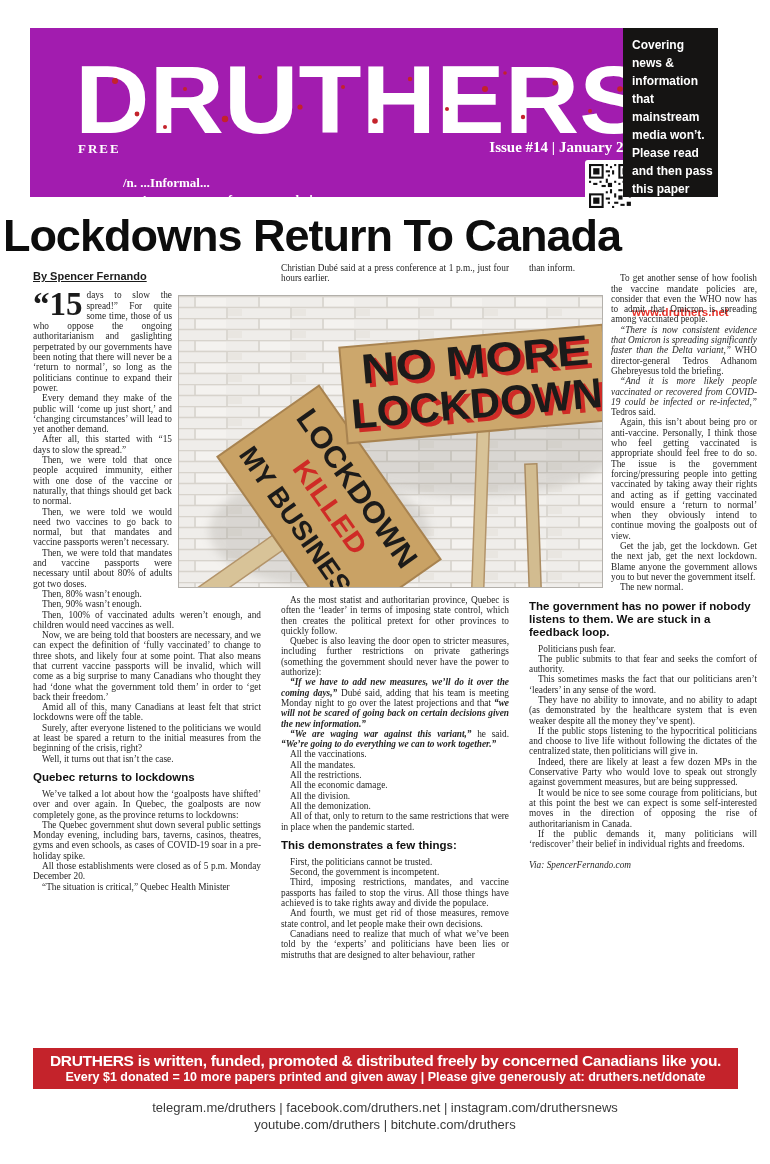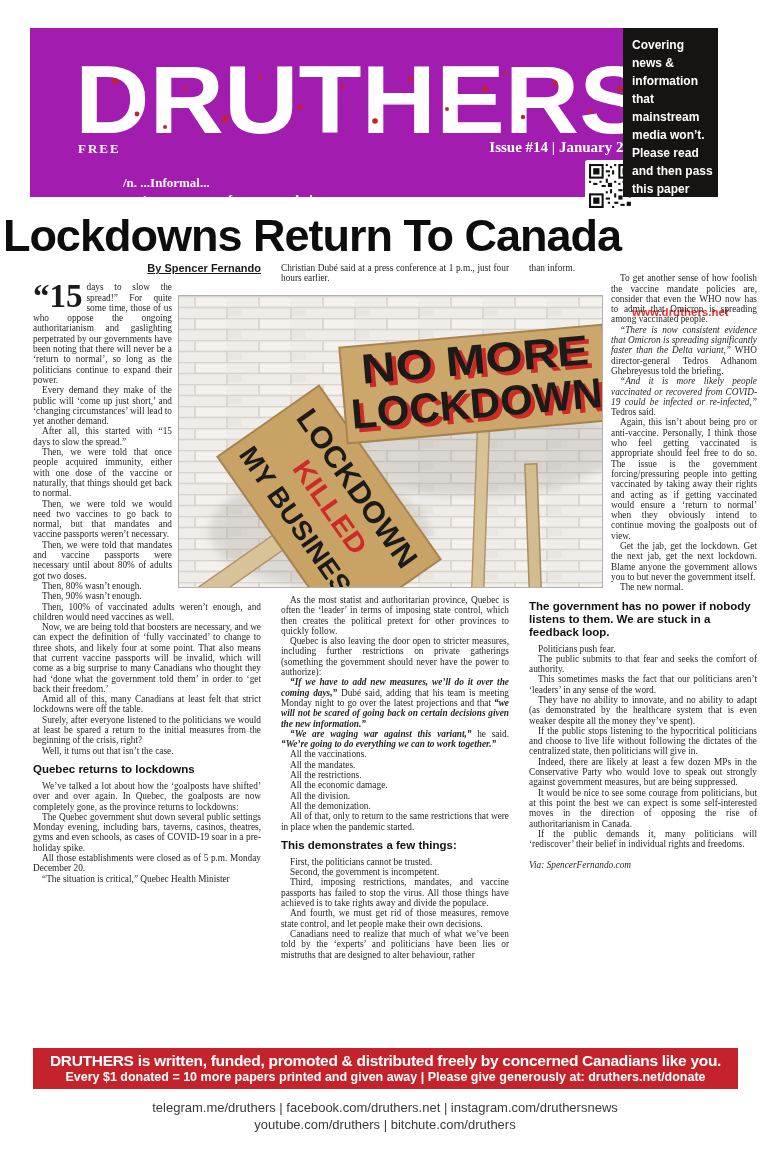--- a/index.html
+++ b/index.html
@@ -23,21 +23,21 @@
   .sidebar-text{color:#fff;font-family:"Liberation Sans",sans-serif;font-weight:bold;
                 font-size:12px;line-height:13.9px;}
   .sidebar-link{color:#e8342c;font-family:"Liberation Sans",sans-serif;font-weight:bold;
                 font-size:11.5px;line-height:14px;}
 
   
   .headline{position:absolute;left:0;top:212px;width:624px;text-align:center;color:#0d0d0d;
             font-family:"Liberation Sans",sans-serif;font-weight:bold;font-size:45px;
             letter-spacing:-1px;line-height:48px;}
   .byline{font-family:"Liberation Sans",sans-serif;font-weight:bold;font-size:11px;
-          text-align:right;text-decoration:underline;color:#1a1a1a;margin:0 0 9px 0;}
+          text-align:left;text-decoration:underline;color:#1a1a1a;margin:8px 0 9px 0;}
 
   
   .col{position:absolute;top:263px;width:228px;height:783px;overflow:hidden;
        font-size:9.3px;line-height:10.3px;color:#262626;}
   #col1{left:33px;}
   #col2-top{left:281px;height:30px;}
   #col2-main{left:281px;top:595px;height:451px;}
   #col3{left:529px;}
   .para{margin:0;text-indent:9px;text-align:justify;}
   .para.noindent{text-indent:0;}

